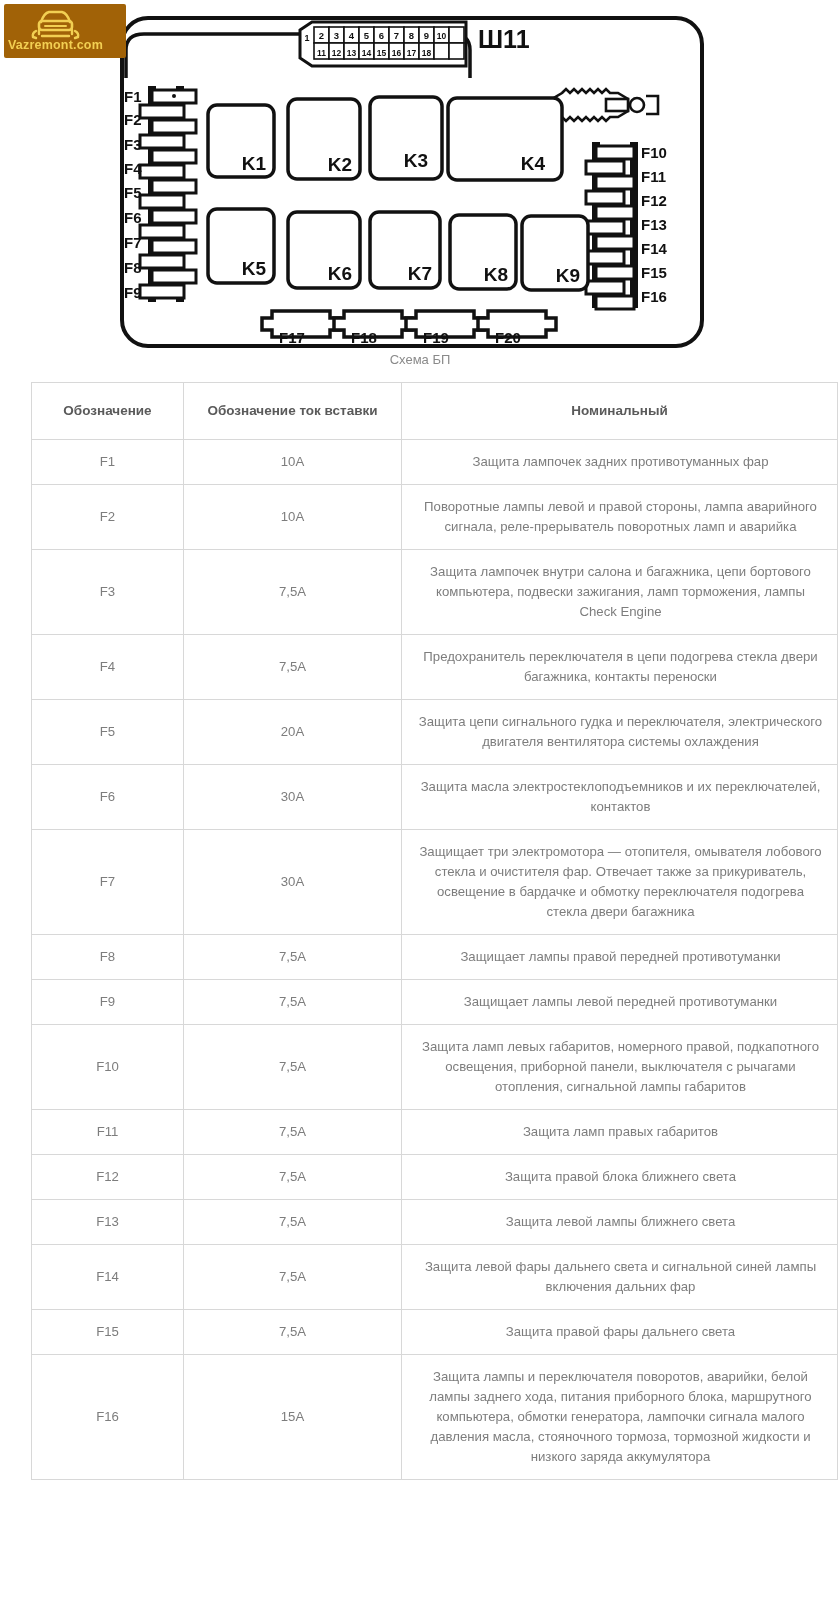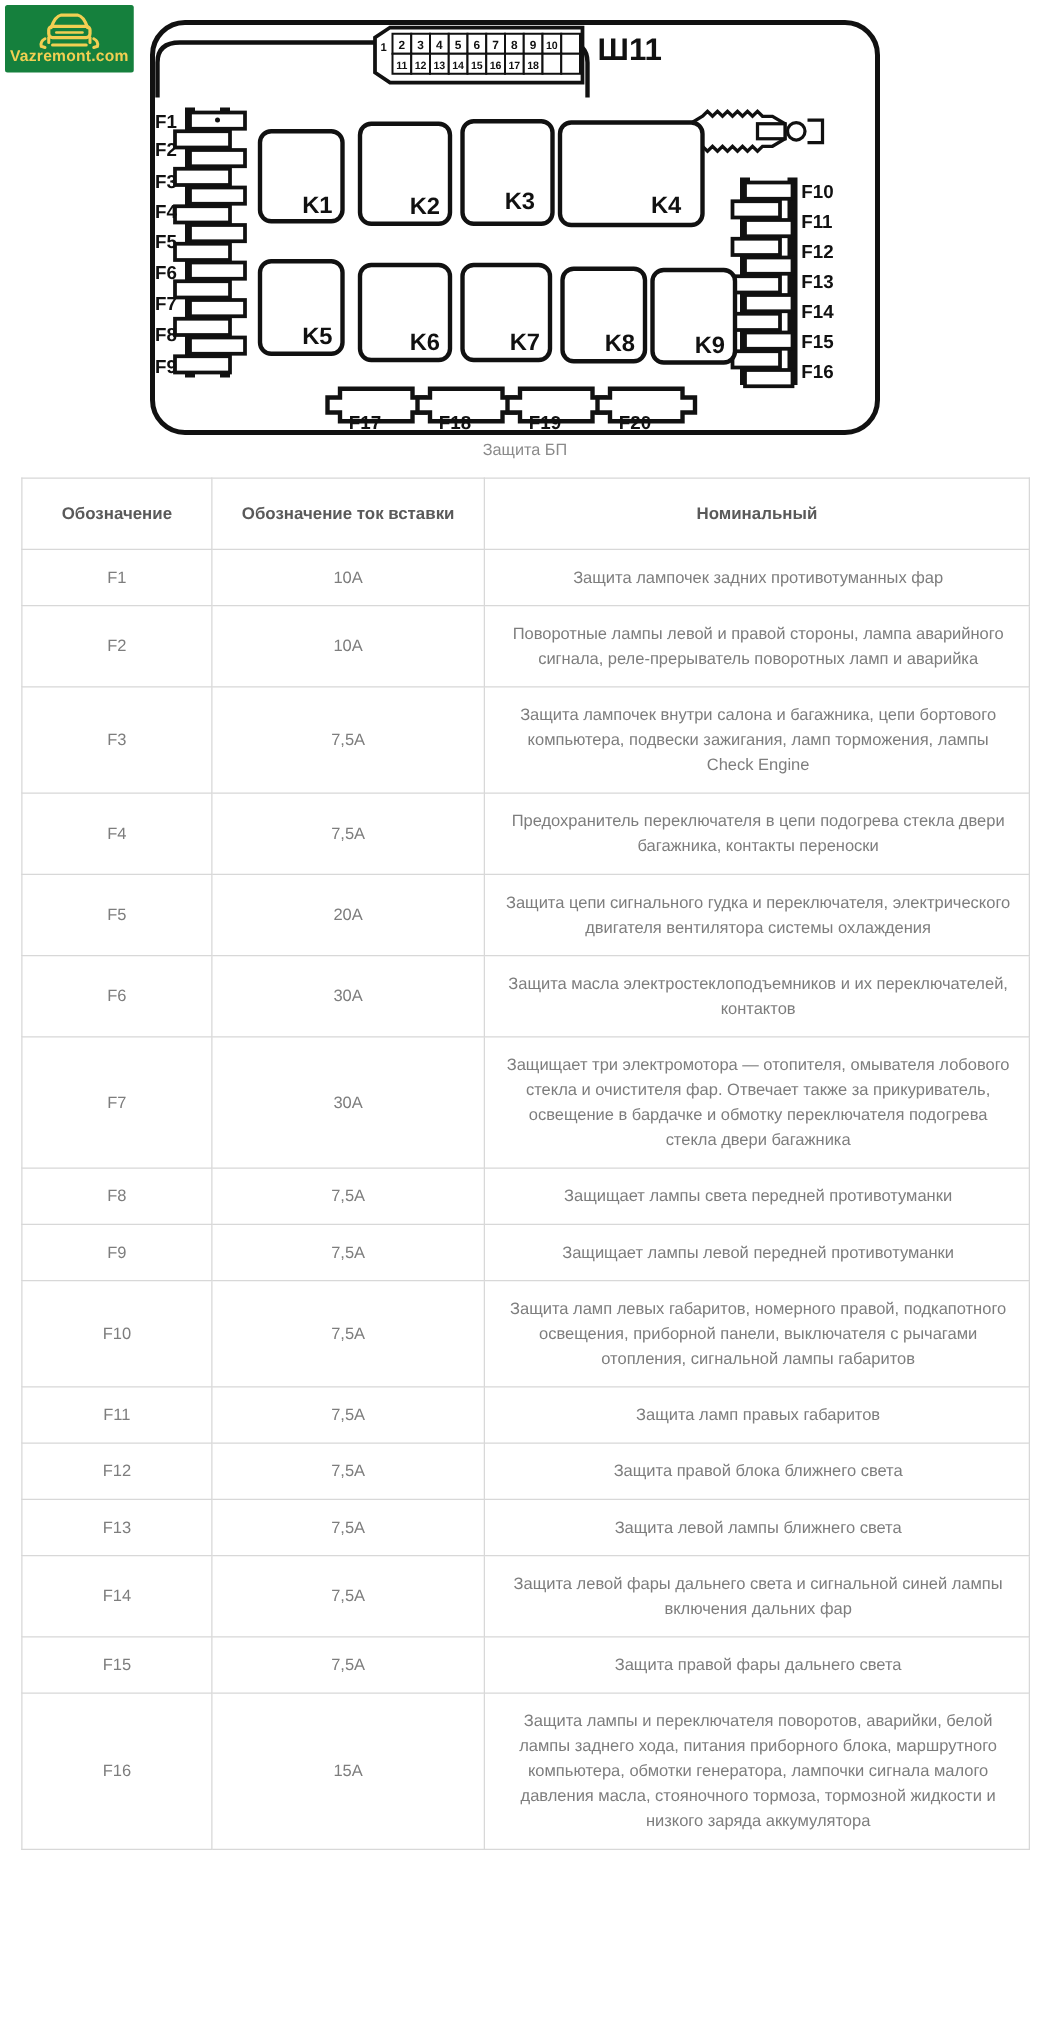--- a/index.html
+++ b/index.html
@@ -6,43 +6,43 @@
   body{
     width:840px;
     font-family:"Liberation Sans","DejaVu Sans",sans-serif;
     color:#6a6a6a;
     -webkit-font-smoothing:antialiased;
   }
   .page{position:relative;width:840px;}
 
   
   .logo{
-    position:absolute;left:4px;top:4px;width:103px;height:54px;
-    background:#15803d;border-radius:2px;overflow:hidden;
+    position:absolute;left:4px;top:4px;width:122px;height:54px;
+    background:#a16207;border-radius:2px;overflow:hidden;
   }
   .logo-art{position:absolute;left:0;top:2px;width:103px;height:34px;}
   .logo-text{
     position:absolute;left:0;top:34px;width:103px;text-align:center;
     font-size:12.5px;font-weight:bold;color:#f2cf52;letter-spacing:.2px;
     font-family:"Liberation Sans","DejaVu Sans",sans-serif;
   }
 
   
   .diagram{position:relative;width:840px;height:372px;}
   .diagram svg{display:block;}
   .caption{
     position:absolute;left:0;top:352px;width:840px;text-align:center;
     font-size:13px;color:#8a8a8a;
   }
 
   
   table.fuse-table{
     border-collapse:collapse;
     width:806px;
-    margin:10px 17px 0 17px;
+    margin:10px 17px 0 31px;
     table-layout:fixed;
   }
   table.fuse-table th,table.fuse-table td{
     border:1px solid #d8d8d8;
     vertical-align:middle;
     font-weight:normal;
     color:#7d7d7d;
     font-size:13.2px;
     line-height:20px;
   }
@@ -243,21 +243,21 @@
         <path d="M41 20 h21" stroke="#f2cf52" stroke-width="2" stroke-linecap="round"></path>
         <path d="M35 24 v4" stroke="#f2cf52" stroke-width="2.4" stroke-linecap="round"></path>
         <path d="M68 24 v4" stroke="#f2cf52" stroke-width="2.4" stroke-linecap="round"></path>
         <path d="M32 25 q-4 2 -3 6 l3 1" fill="none" stroke="#f2cf52" stroke-width="2.4" stroke-linecap="round"></path>
         <path d="M71 25 q4 2 3 6 l-3 1" fill="none" stroke="#f2cf52" stroke-width="2.4" stroke-linecap="round"></path>
         <path d="M38 30 h27" stroke="#f2cf52" stroke-width="2.4" stroke-linecap="round"></path>
       </svg>
       <div class="logo-text">Vazremont.com</div>
     </div>
 
-    <div class="caption">Защита БП</div>
+    <div class="caption">Схема БП</div>
   </div>
 
   <table class="fuse-table">
     <colgroup>
       <col class="c-id">
         <col class="c-amp">
         <col class="c-desc">
     </colgroup>
     <thead>
       <tr>
@@ -298,21 +298,21 @@
           <td class="desc">Защита масла электростеклоподъемников и их переключателей, контактов</td>
         </tr>
         <tr>
           <td class="id">F7</td>
           <td class="amp">30A</td>
           <td class="desc">Защищает три электромотора — отопителя, омывателя лобового стекла и очистителя фар. Отвечает также за прикуриватель, освещение в бардачке и обмотку переключателя подогрева стекла двери багажника</td>
         </tr>
         <tr>
           <td class="id">F8</td>
           <td class="amp">7,5A</td>
-          <td class="desc">Защищает лампы света передней противотуманки</td>
+          <td class="desc">Защищает лампы правой передней противотуманки</td>
         </tr>
         <tr>
           <td class="id">F9</td>
           <td class="amp">7,5A</td>
           <td class="desc">Защищает лампы левой передней противотуманки</td>
         </tr>
         <tr>
           <td class="id">F10</td>
           <td class="amp">7,5A</td>
           <td class="desc">Защита ламп левых габаритов, номерного правой, подкапотного освещения, приборной панели, выключателя с рычагами отопления, сигнальной лампы габаритов</td>

